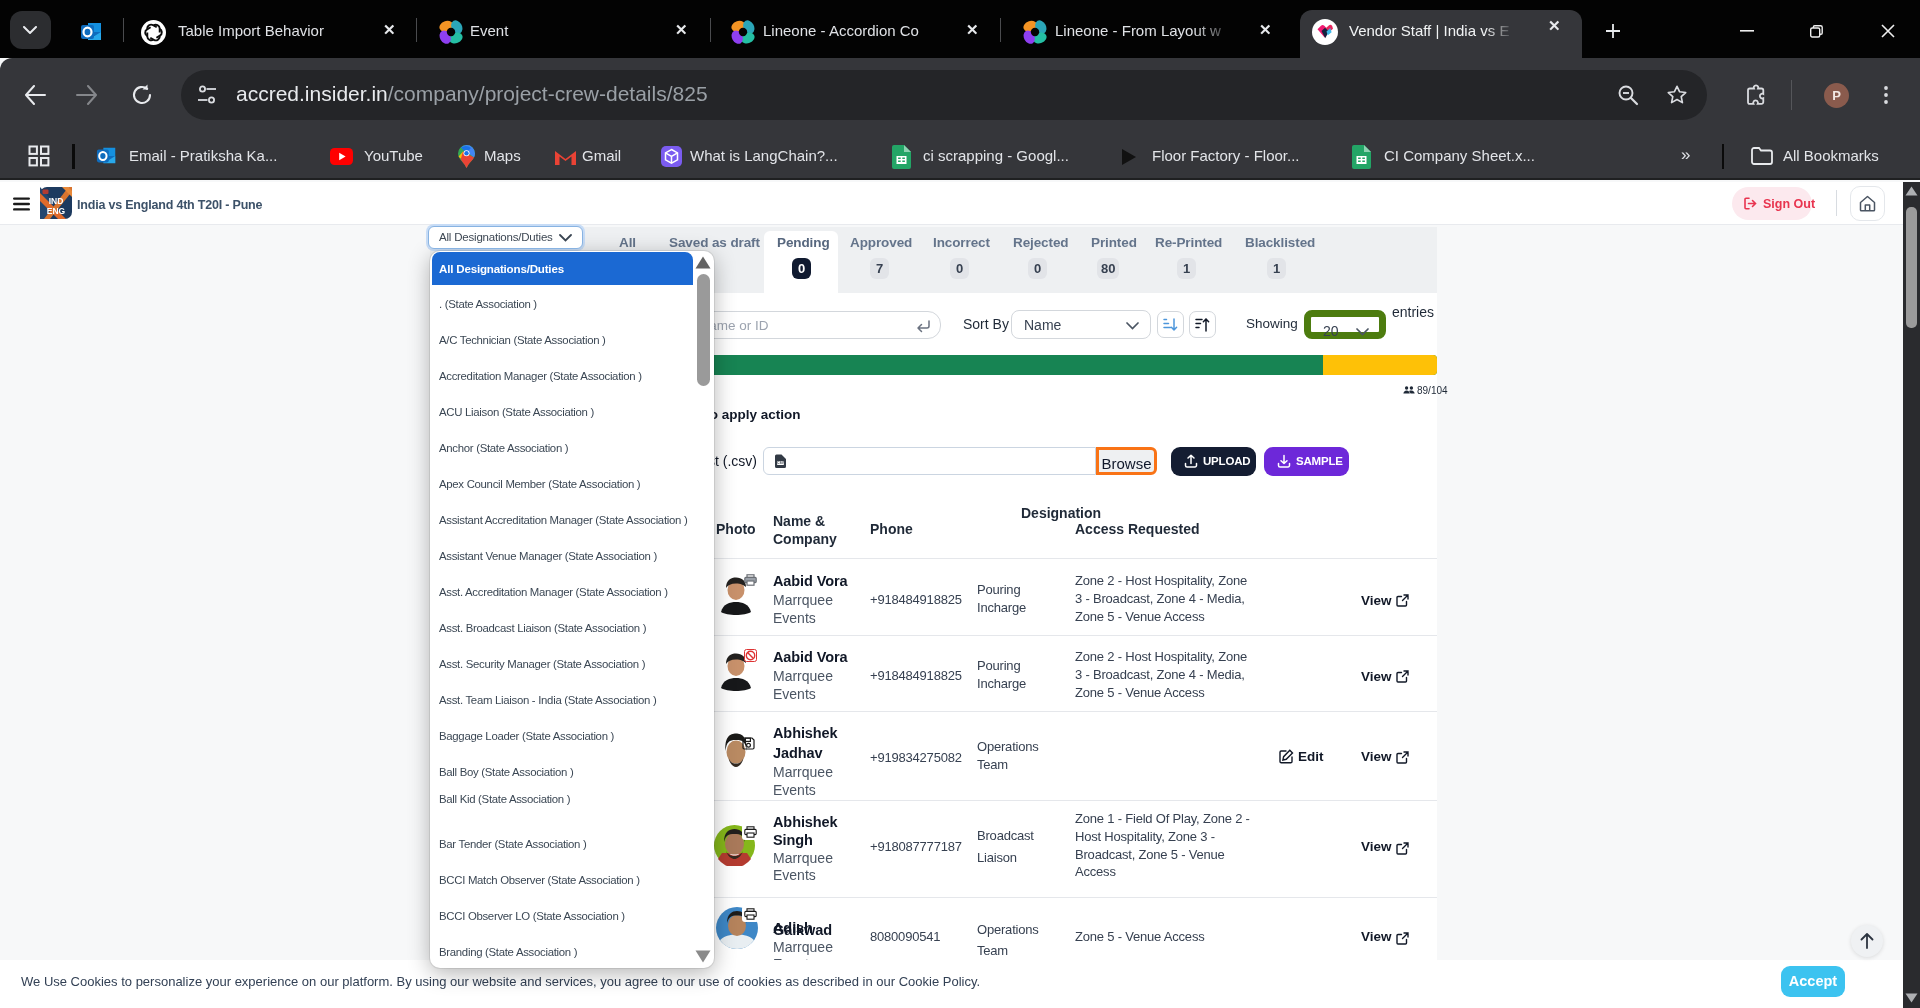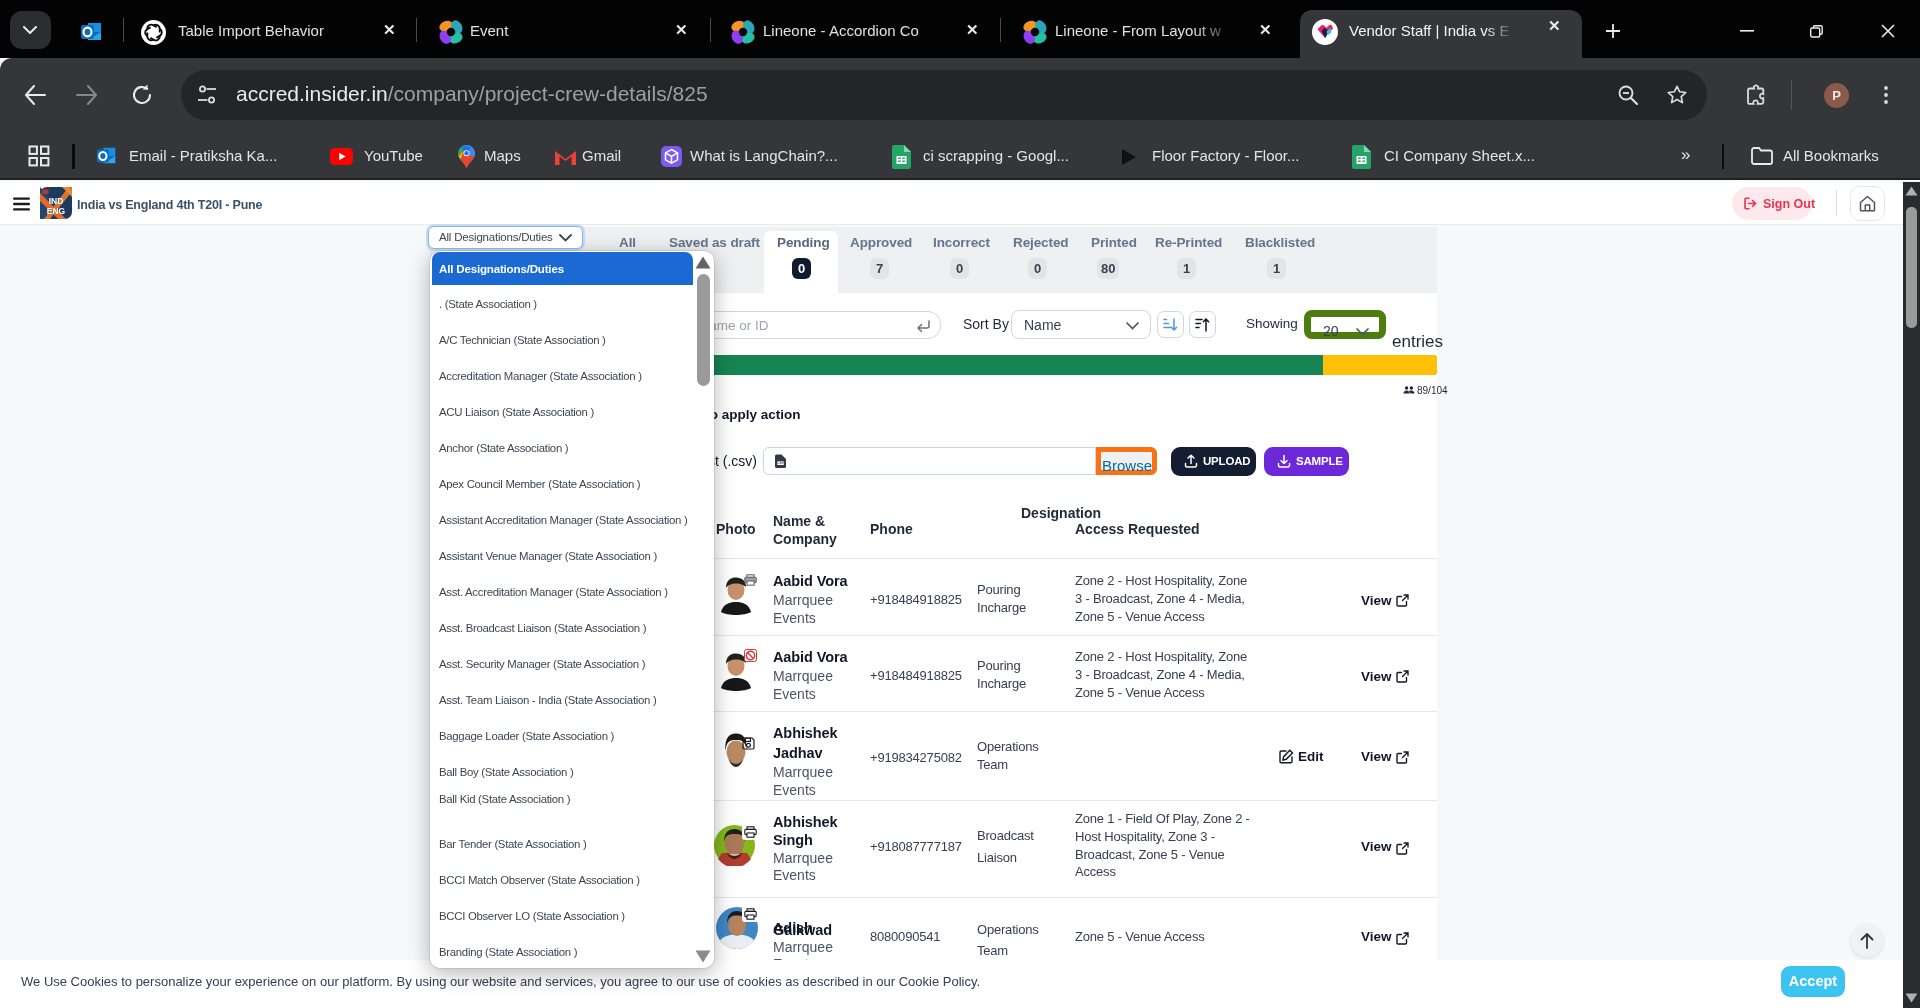--- a/index.html
+++ b/index.html
@@ -333,21 +333,21 @@
         </g>
       </svg>
   </div>
   <div style="position:absolute;left:1246px;top:134px;font-size:13.5px;color:#1f2937;">Showing</div>
   <div style="position:absolute;left:1304px;top:128px;width:82px;height:29px;background:#fff;border:7px solid #4d7c0f;border-radius:8px;">
     <div style="position:absolute;left:12px;top:6px;font-size:14px;color:#374151;">20</div>
     <svg width="13" height="8" viewBox="0 0 13 8" style="position:absolute;right:10px;top:11px;">
         <path d="M1 1l5.5 5.5L12 1" stroke="#4b5563" stroke-width="1.7" fill="none" stroke-linecap="round"></path>
       </svg>
   </div>
-  <div style="position:absolute;left:1392px;top:150px;font-size:17px;color:#1f2937;">entries</div>
+  <div style="position:absolute;left:1392px;top:122px;font-size:14px;color:#1f2937;">entries</div>
 
   <div style="position:absolute;left:430px;top:173px;width:1007px;height:20px;border-radius:4px;background:#178453;"></div>
   <div style="position:absolute;left:1323px;top:173px;width:114px;height:20px;border-radius:0 4px 4px 0;background:#fec107;"></div>
   <svg width="12" height="10" viewBox="0 0 15 11" style="position:absolute;left:1403px;top:203px;">
       <g fill="#1f2937">
         <circle cx="4.5" cy="3" r="2.1"></circle>
         <circle cx="10.5" cy="3" r="2.1"></circle>
         <path d="M0.5 10c0-2.4 1.8-4 4-4s4 1.6 4 4z"></path>
         <path d="M7.6 6.6c.9-.4 1.9-.6 2.9-.6 2.2 0 4 1.6 4 4H9.4"></path>
       </g>
@@ -357,21 +357,21 @@
   <div style="position:absolute;left:622px;top:225px;font-size:13.5px;font-weight:600;color:#111827;">Select users to apply action</div>
 
   <div style="position:absolute;left:0px;top:271px;width:757px;font-size:14px;color:#111827;text-align:right;">Upload Staff List (.csv)</div>
   <div style="position:absolute;left:763px;top:265px;width:333px;height:28px;background:#fff;border:1px solid #cbd5e1;border-radius:6px 0 0 6px;">
     <svg width="13" height="15" viewBox="0 0 13 15" style="position:absolute;left:10px;top:6px;">
         <path d="M1 2a1.5 1.5 0 0 1 1.5-1.5h5L12 5v7.5A1.5 1.5 0 0 1 10.5 14h-8A1.5 1.5 0 0 1 1 12.5z" fill="#323a45"></path>
         <rect x="3" y="7" width="7" height="4" rx="0.8" fill="#fff"></rect>
         <text x="6.5" y="10.2" font-size="3.4" font-weight="bold" fill="#323a45" text-anchor="middle" font-family="Liberation Sans">CSV</text>
       </svg>
   </div>
-  <div style="position:absolute;left:1096px;top:265px;width:61px;height:28px;background:#eef0f2;border:5px solid #f97316;border-radius:0 6px 6px 0;font-size:15px;color:#0369a1;text-align:right;line-height:27px;">Browse</div>
+  <div style="position:absolute;left:1096px;top:265px;width:61px;height:28px;background:#eef0f2;border:3px solid #f97316;border-radius:0 6px 6px 0;font-size:15px;color:#0f172a;text-align:center;line-height:27px;">Browse</div>
   <div style="position:absolute;left:1171px;top:265px;width:85px;height:29px;background:#141d32;border-radius:9px;">
     <svg width="14" height="14" viewBox="0 0 14 14" style="position:absolute;left:13px;top:7px;">
         <g stroke="#fff" stroke-width="1.5" fill="none" stroke-linecap="round" stroke-linejoin="round">
           <path d="M7 9.5V1.5M4 4l3-2.8L10 4M1.5 9.5v2a1.5 1.5 0 0 0 1.5 1.5h8a1.5 1.5 0 0 0 1.5-1.5v-2"></path>
         </g>
       </svg>
     <div style="position:absolute;left:32px;top:8px;font-size:11.5px;font-weight:700;color:#fff;letter-spacing:-0.2px;">UPLOAD</div>
   </div>
   <div style="position:absolute;left:1264px;top:265px;width:85px;height:29px;background:#6d28d9;border-radius:9px;">
     <svg width="14" height="14" viewBox="0 0 14 14" style="position:absolute;left:13px;top:7px;">

